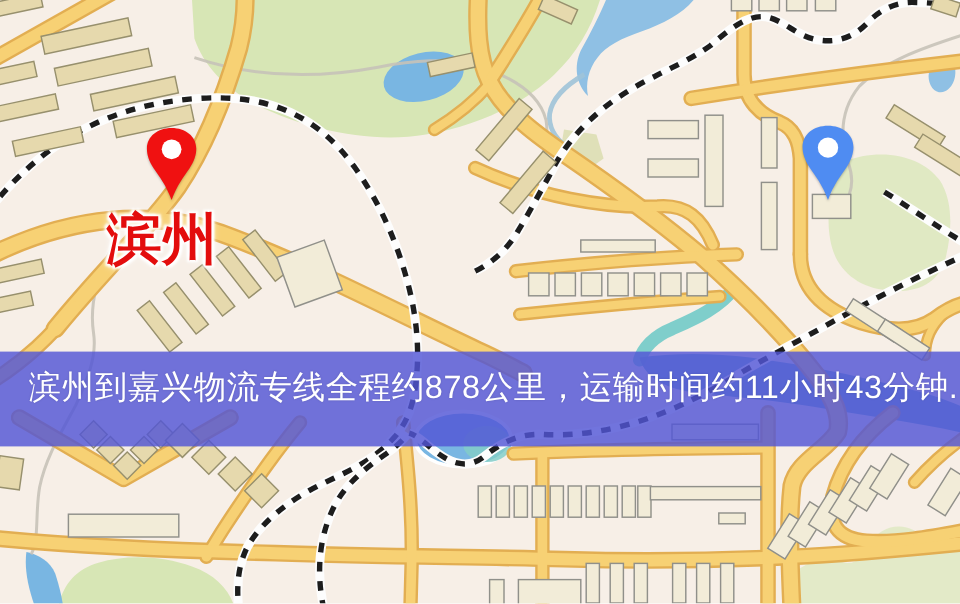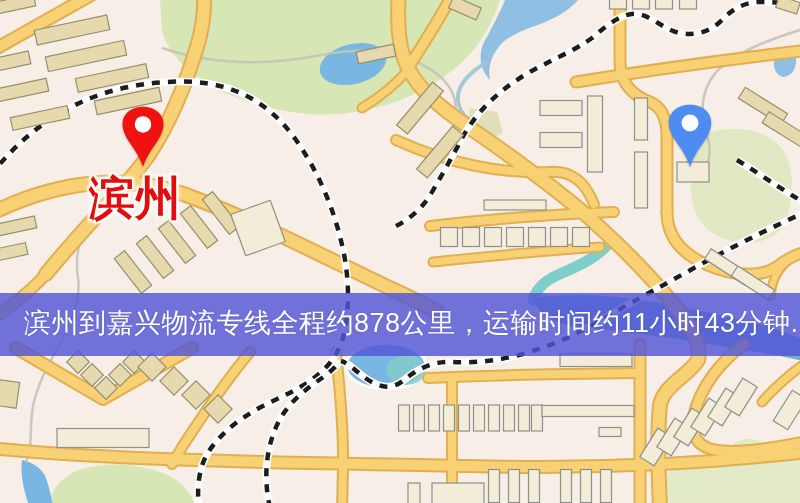--- a/index.html
+++ b/index.html
@@ -21,25 +21,25 @@
   .rr{fill:none;stroke:var(--road,#f7d174);stroke-linecap:round;stroke-linejoin:round;}
   .rwb{fill:none;stroke:#fdfdfd;stroke-width:7.5;}
   .rwd{fill:none;stroke:var(--rail,#1d1d1d);stroke-width:4.5;stroke-dasharray:8 8;}
   .bt{fill:var(--building,#e6d9ad);stroke:#97906d;stroke-width:1.2;}
   .bc{fill:#f2ecd8;stroke:#90908a;stroke-width:1.2;}
   
   .pin{position:absolute;pointer-events:auto;}
   .pin svg{display:block;filter:drop-shadow(0 1px 1px rgba(0,0,0,.25));}
   
   .city-label{position:absolute;font-weight:bold;line-height:1;white-space:nowrap;
-    text-shadow:2px 2px 2px #fff,-2px -2px 2px #fff,2px -2px 2px #fff,-2px 2px 2px #fff,0 0 7px #fff;font-family:Liberation Serif, serif;}
+    text-shadow:2px 2px 2px #fff,-2px -2px 2px #fff,2px -2px 2px #fff,-2px 2px 2px #fff,0 0 7px #fff;}
   .city-label.origin{left:89px;top:176px;font-size:46px;color:var(--origin-label,#e30d0d);}
   .city-label.dest{left:633px;top:177px;font-size:45px;color:var(--dest-label,#2633d8);}
   
-  .banner{position:absolute;left:0;top:293px;width:800px;height:63px;background:var(--banner-bg,rgba(82,86,214,.82));}
+  .banner{position:absolute;left:0;top:293px;width:800px;height:79px;background:var(--banner-bg,rgba(82,86,214,.82));}
   .banner span{display:block;padding-left:24px;line-height:61px;font-size:27px;letter-spacing:.5px;
     color:var(--banner-fg,#fff);white-space:nowrap;text-shadow:0 0 2px rgba(0,0,0,.15);}
 </style>
 </head>
 <body>
 
 <div class="stage">
 
   <svg class="map" width="800" height="503" viewBox="0 0 800 503">
     <defs>

